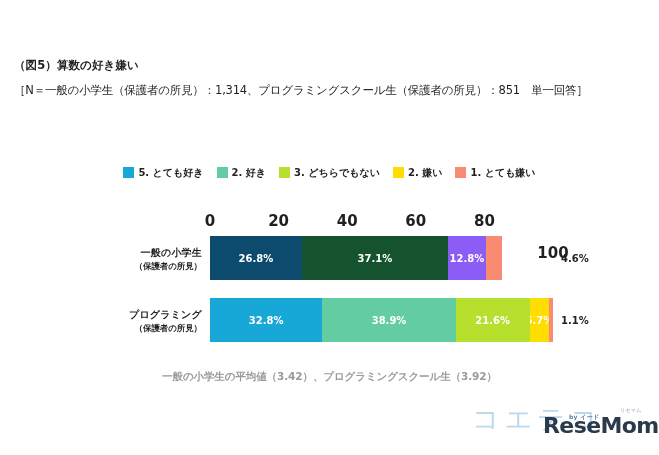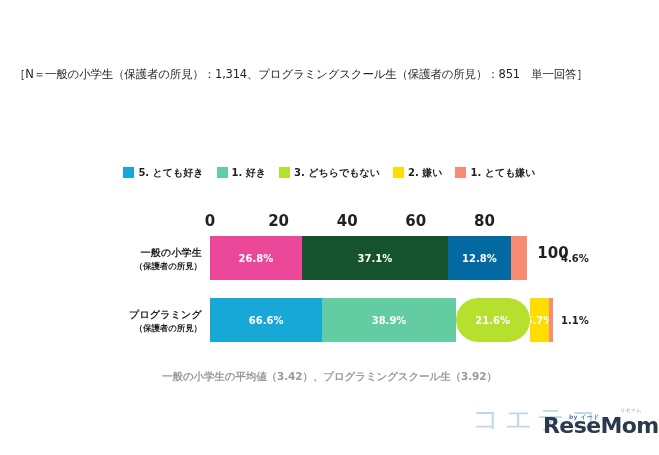--- a/index.html
+++ b/index.html
@@ -214,31 +214,32 @@
     font-size: 5px;
     font-weight: 400;
     color: #7b98b5;
     letter-spacing: 0.3px;
   }
 </style>
 </head>
 <body>
 
 <div id="header">
+  <div class="title-line-1">（図5）算数の好き嫌い</div>
   <div class="title-line-2">［N＝一般の小学生（保護者の所見）：1,314、プログラミングスクール生（保護者の所見）：851　単一回答］</div>
 </div>
 
 <div id="legend">
     <div class="legend-item">
       <span class="legend-swatch" style="background: rgb(24, 168, 216);"></span>
       <span class="legend-label">5. とても好き</span>
     </div>
     <div class="legend-item">
       <span class="legend-swatch" style="background: rgb(99, 204, 163);"></span>
-      <span class="legend-label">1. 好き</span>
+      <span class="legend-label">2. 好き</span>
     </div>
     <div class="legend-item">
       <span class="legend-swatch" style="background: rgb(183, 223, 46);"></span>
       <span class="legend-label">3. どちらでもない</span>
     </div>
     <div class="legend-item">
       <span class="legend-swatch" style="background: rgb(255, 221, 0);"></span>
       <span class="legend-label">2. 嫌い</span>
     </div>
     <div class="legend-item">
@@ -255,46 +256,46 @@
       <div class="tick-label" style="left: 205.8px;">60</div>
       <div class="tick-label" style="left: 274.4px;">80</div>
       <div class="tick-label" style="left: 343px; margin-top: 32px;">100</div>
     </div>
   <div class="bar-row" id="row-0">
       <div class="row-label">
         <div class="main">一般の小学生</div>
         <div class="sub">（保護者の所見）</div>
       </div>
       <div class="bar">
-        <div class="seg" style="background: #ec4899; width: 91.924px;">
+        <div class="seg" style="background: #0c4a6e; width: 91.924px;">
           <span class="seg-label">26.8%</span>
         </div>
         <div class="seg" style="background: #14532d; width: 146px;">
           <span class="seg-label">37.1%</span>
         </div>
-        <div class="seg" style="background: #0369a1; width: 63px;">
+        <div class="seg" style="background: #8b5cf6; width: 38px;">
           <span class="seg-label">12.8%</span>
         </div>
         <div class="seg" style="background: rgb(248, 139, 114); width: 15.778px;"></div>
       </div>
       <div class="outside-label">4.6%</div>
     </div>
   <div class="bar-row" id="row-1">
       <div class="row-label">
         <div class="main">プログラミング</div>
         <div class="sub">（保護者の所見）</div>
       </div>
       <div class="bar">
         <div class="seg" style="background: rgb(24, 168, 216); width: 112.504px;">
-          <span class="seg-label">66.6%</span>
+          <span class="seg-label">32.8%</span>
         </div>
         <div class="seg" style="background: rgb(99, 204, 163); width: 133.427px;">
           <span class="seg-label">38.9%</span>
         </div>
-        <div class="seg" style="background: rgb(183, 223, 46); width: 74.088px; border-radius: 22px;">
+        <div class="seg" style="background: rgb(183, 223, 46); width: 74.088px;">
           <span class="seg-label">21.6%</span>
         </div>
         <div class="seg" style="background: rgb(255, 221, 0); width: 19.551px;">
           <span class="seg-label">5.7%</span>
         </div>
         <div class="seg" style="background: rgb(248, 139, 114); width: 3.773px;"></div>
       </div>
       <div class="outside-label">1.1%</div>
     </div>
 </div>

